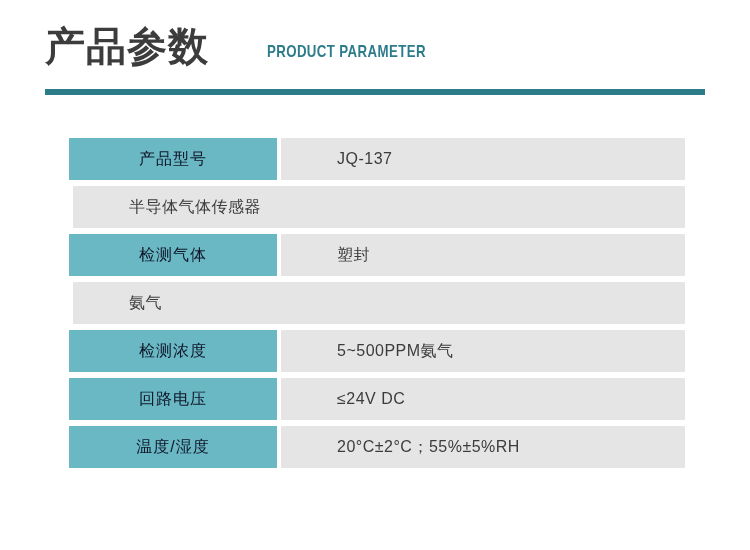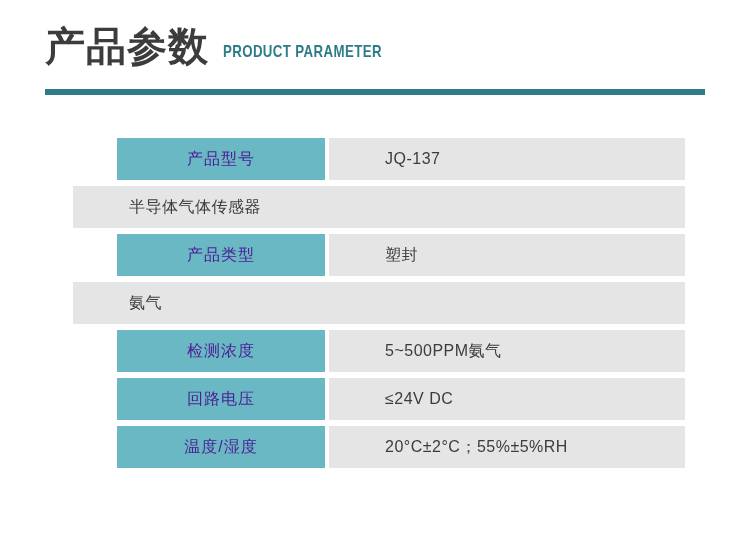--- a/index.html
+++ b/index.html
@@ -22,20 +22,21 @@
     top: 0;
     width: 750px;
     height: 96px;
   }
   .header-titles {
     position: absolute;
     left: 45px;
     top: 26px;
     display: flex;
     align-items: baseline;
+    gap: 44px;
   }
   .title-cn {
     font-size: 40px;
     font-weight: bold;
     color: #3c3c3c;
     letter-spacing: 1px;
     line-height: 1;
     white-space: nowrap;
   }
   .title-en {
@@ -73,28 +74,27 @@
     height: 42px;
     margin-bottom: 6px;
   }
   .param-row:last-child {
     margin-bottom: 0;
   }
   .param-label {
     width: 208px;
     flex: 0 0 208px;
     background: #6ab8c4;
-    color: #4c1d95;
+    color: #0f172a;
     font-size: 16px;
     display: flex;
     align-items: center;
     justify-content: center;
     letter-spacing: 1px;
     box-sizing: border-box;
-    margin-left: 48px;
   }
   .param-gap {
     width: 4px;
     flex: 0 0 4px;
   }
   .param-value {
     flex: 1 1 auto;
     background: #e5e5e5;
     color: #3c3c3c;
     font-size: 16px;
@@ -123,21 +123,21 @@
     <div class="param-gap"></div>
     <div class="param-value">JQ-137</div>
   </div>
 
   <div class="param-row">
     <div class="param-gap"></div>
     <div class="param-value">半导体气体传感器</div>
   </div>
 
   <div class="param-row">
-    <div class="param-label">产品类型</div>
+    <div class="param-label">检测气体</div>
     <div class="param-gap"></div>
     <div class="param-value">塑封</div>
   </div>
 
   <div class="param-row">
     <div class="param-gap"></div>
     <div class="param-value">氨气</div>
   </div>
 
   <div class="param-row">

